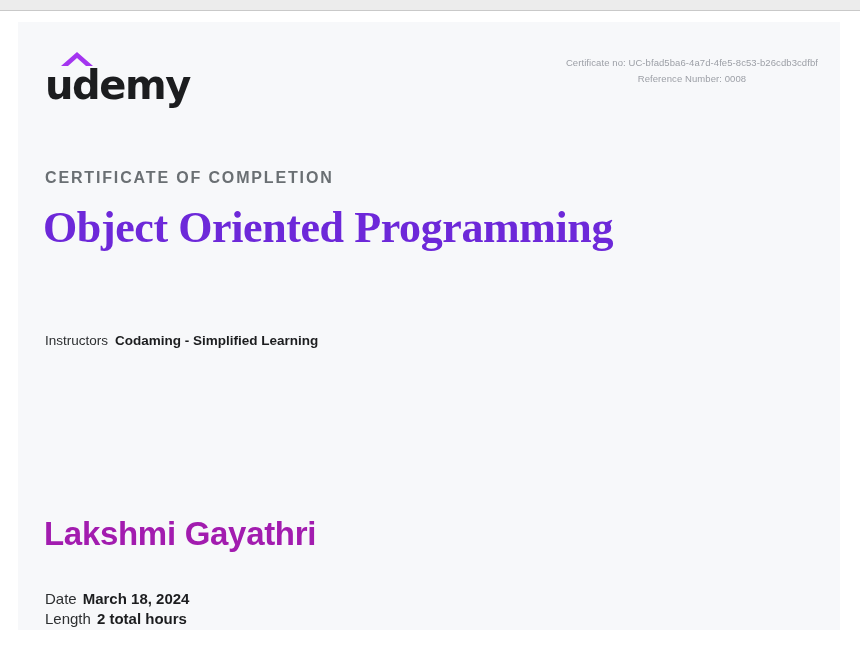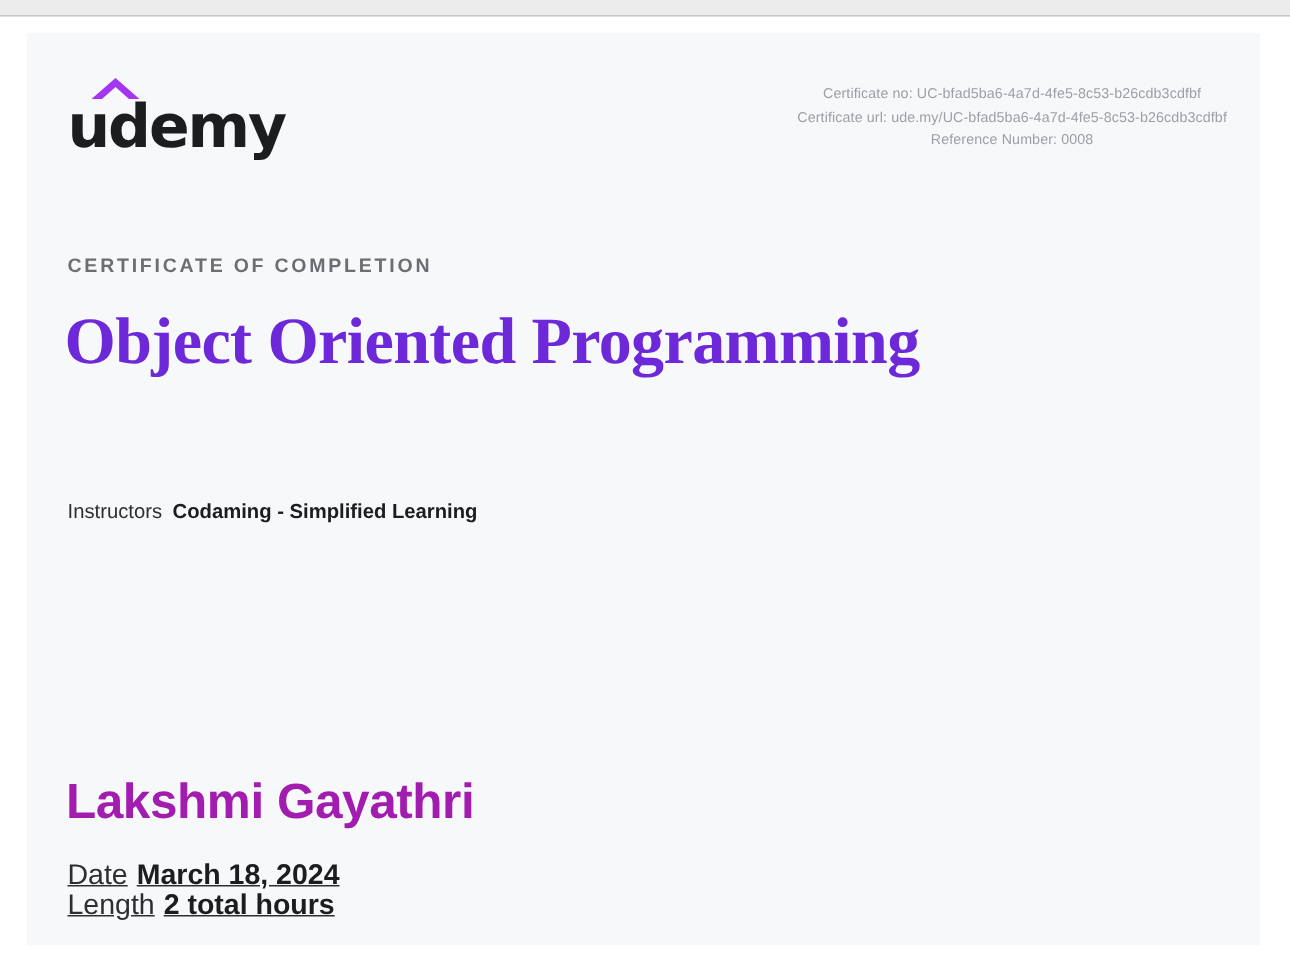--- a/index.html
+++ b/index.html
@@ -74,21 +74,21 @@
     line-height: 15.5px;
     letter-spacing: 0.08px;
     white-space: nowrap;
   }
 
   
   .eyebrow {
     position: absolute;
     left: 27px;
     top: 147px;
-    font-size: 13px;
+    font-size: 16px;
     font-weight: 700;
     letter-spacing: 1.85px;
     color: #6a6f73;
   }
   .course-title {
     position: absolute;
     left: 25px;
     top: 177px;
     width: 780px;
     font-family: "Liberation Serif", "DejaVu Serif", serif;
@@ -123,25 +123,24 @@
     top: 494px;
     font-size: 33px;
     font-weight: 700;
     letter-spacing: -0.3px;
     color: #a21caf;
     line-height: 1.1;
   }
   .detail-rows {
     position: absolute;
     left: 27px;
-    top: 552px;
-    font-size: 19px;
+    top: 567px;
+    font-size: 15px;
     line-height: 20px;
     color: #2d2f31;
-    text-decoration: underline;
   }
   .detail-row {
     white-space: nowrap;
   }
   .detail-label {
     font-weight: 400;
     color: #2d2f31;
   }
   .detail-value {
     font-weight: 700;
@@ -161,21 +160,20 @@
 
       <div class="logo-block">
         <svg class="logo-chevron" width="36" height="17" viewBox="0 0 36 17">
           <path d="M2 16 L18 2 L34 16 L27 16 L18 8 L9 16 Z" fill="#A435F0"></path>
         </svg>
         <div class="logo-word">udemy</div>
       </div>
 
       <div class="meta-block">
         <div>Certificate no: UC-bfad5ba6-4a7d-4fe5-8c53-b26cdb3cdfbf</div>
-        <div>Certificate url: ude.my/UC-bfad5ba6-4a7d-4fe5-8c53-b26cdb3cdfbf</div>
         <div>Reference Number: 0008</div>
       </div>
 
       <div class="eyebrow">CERTIFICATE OF COMPLETION</div>
 
       <div class="course-title">
         <div>Object Oriented Programming</div>
       </div>
 
       <div class="instructors-row">

